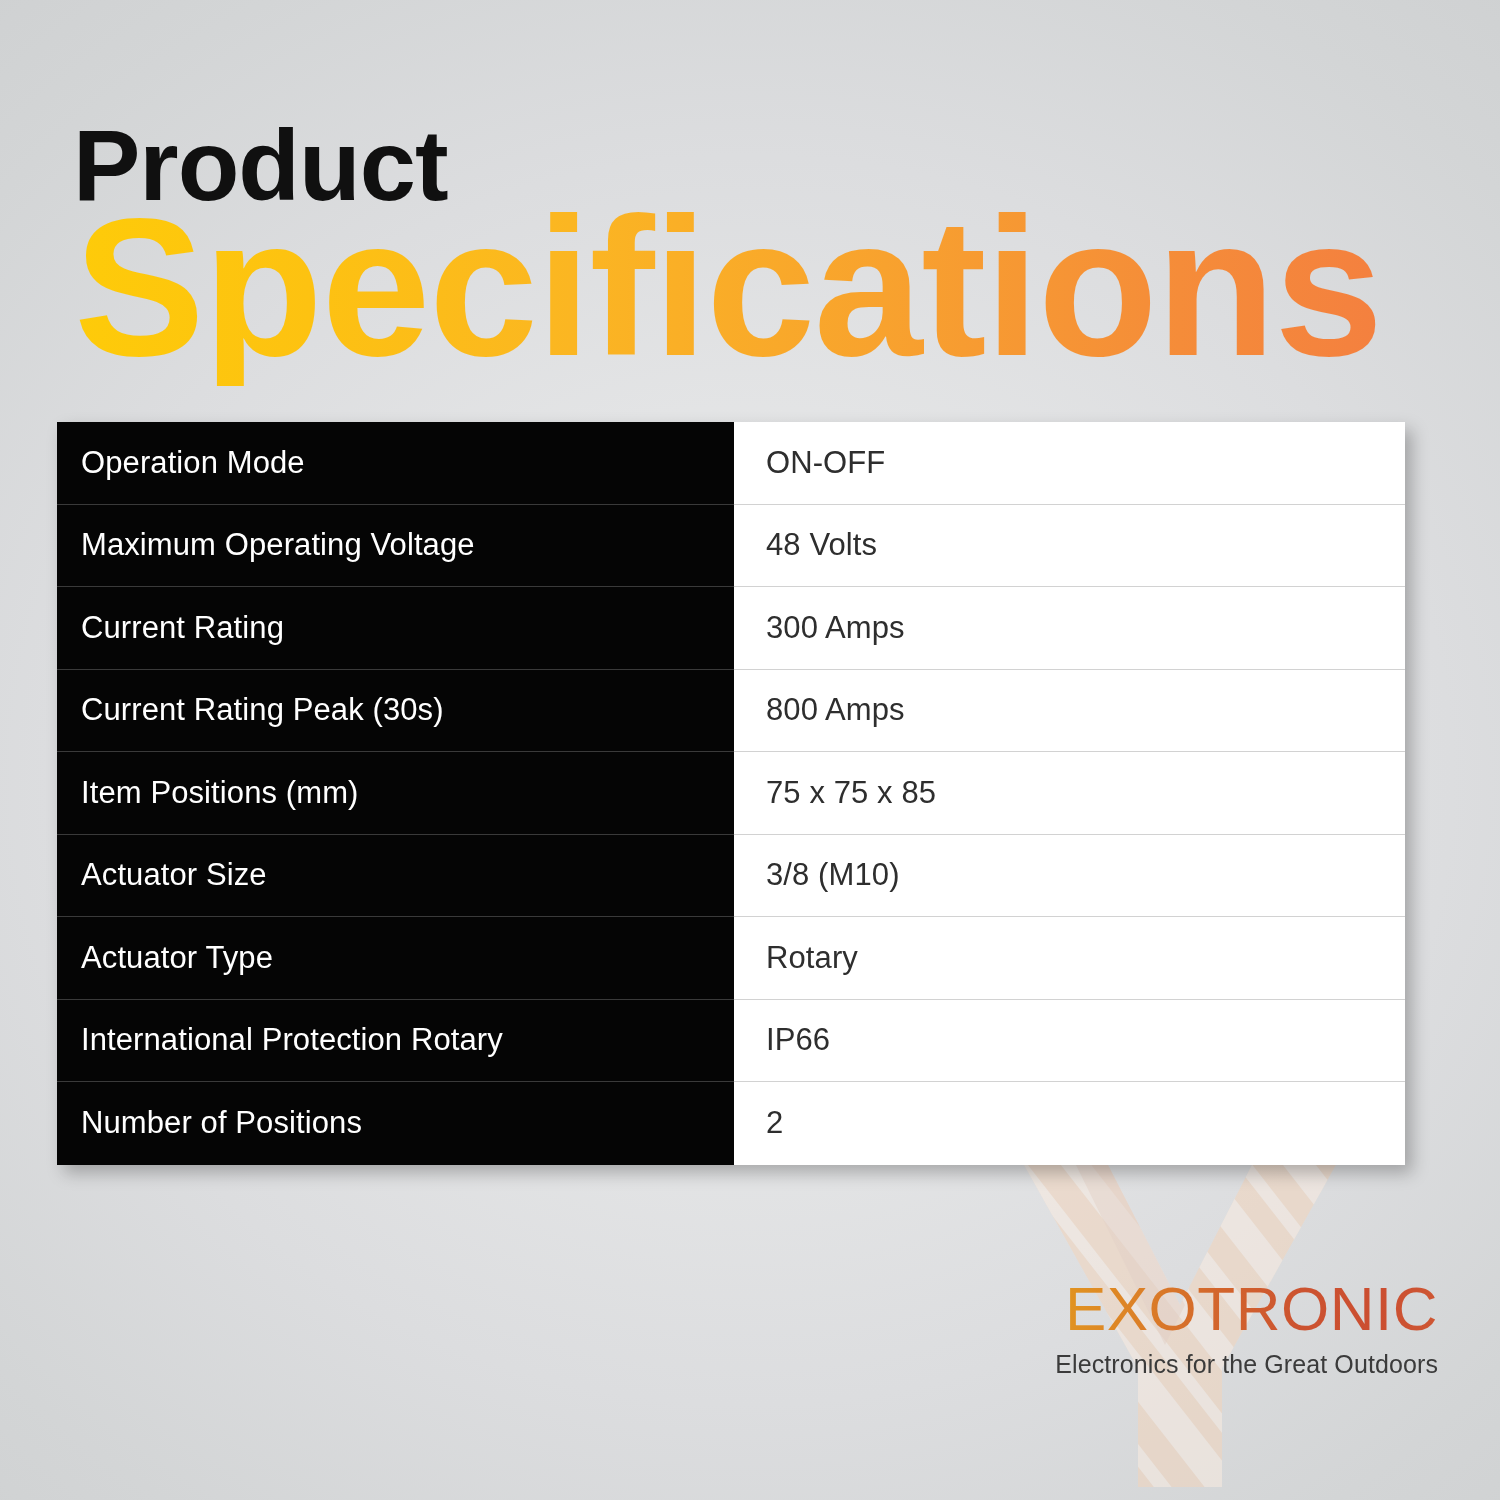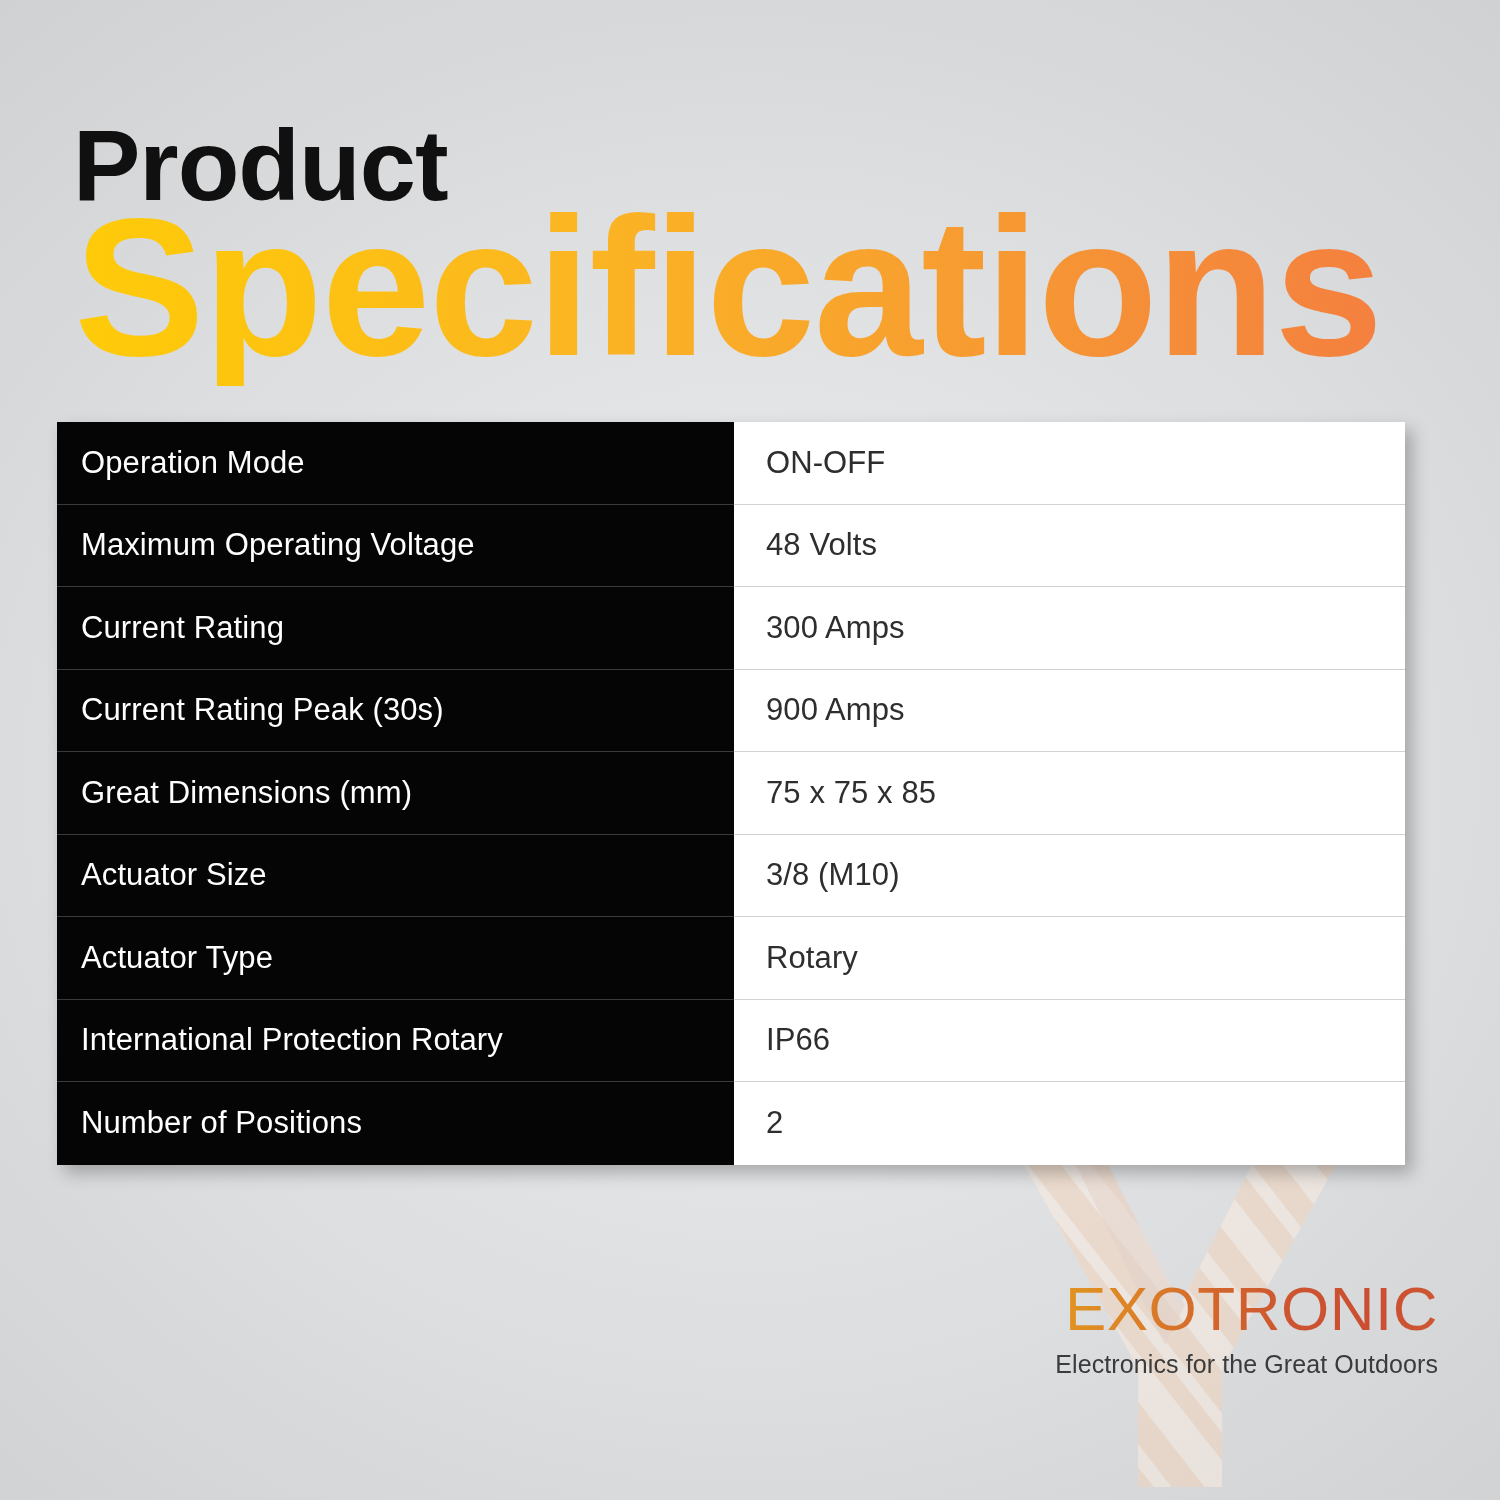--- a/index.html
+++ b/index.html
@@ -211,25 +211,25 @@
       <div class="spec-value">48 Volts</div>
     </div>
 
     <div class="spec-row">
       <div class="spec-label">Current Rating</div>
       <div class="spec-value">300 Amps</div>
     </div>
 
     <div class="spec-row">
       <div class="spec-label">Current Rating Peak (30s)</div>
-      <div class="spec-value">900 Amps</div>
-    </div>
-
-    <div class="spec-row">
-      <div class="spec-label">Great Dimensions (mm)</div>
+      <div class="spec-value">800 Amps</div>
+    </div>
+
+    <div class="spec-row">
+      <div class="spec-label">Item Positions (mm)</div>
       <div class="spec-value">75 x 75 x 85</div>
     </div>
 
     <div class="spec-row">
       <div class="spec-label">Actuator Size</div>
       <div class="spec-value">3/8 (M10)</div>
     </div>
 
     <div class="spec-row">
       <div class="spec-label">Actuator Type</div>

